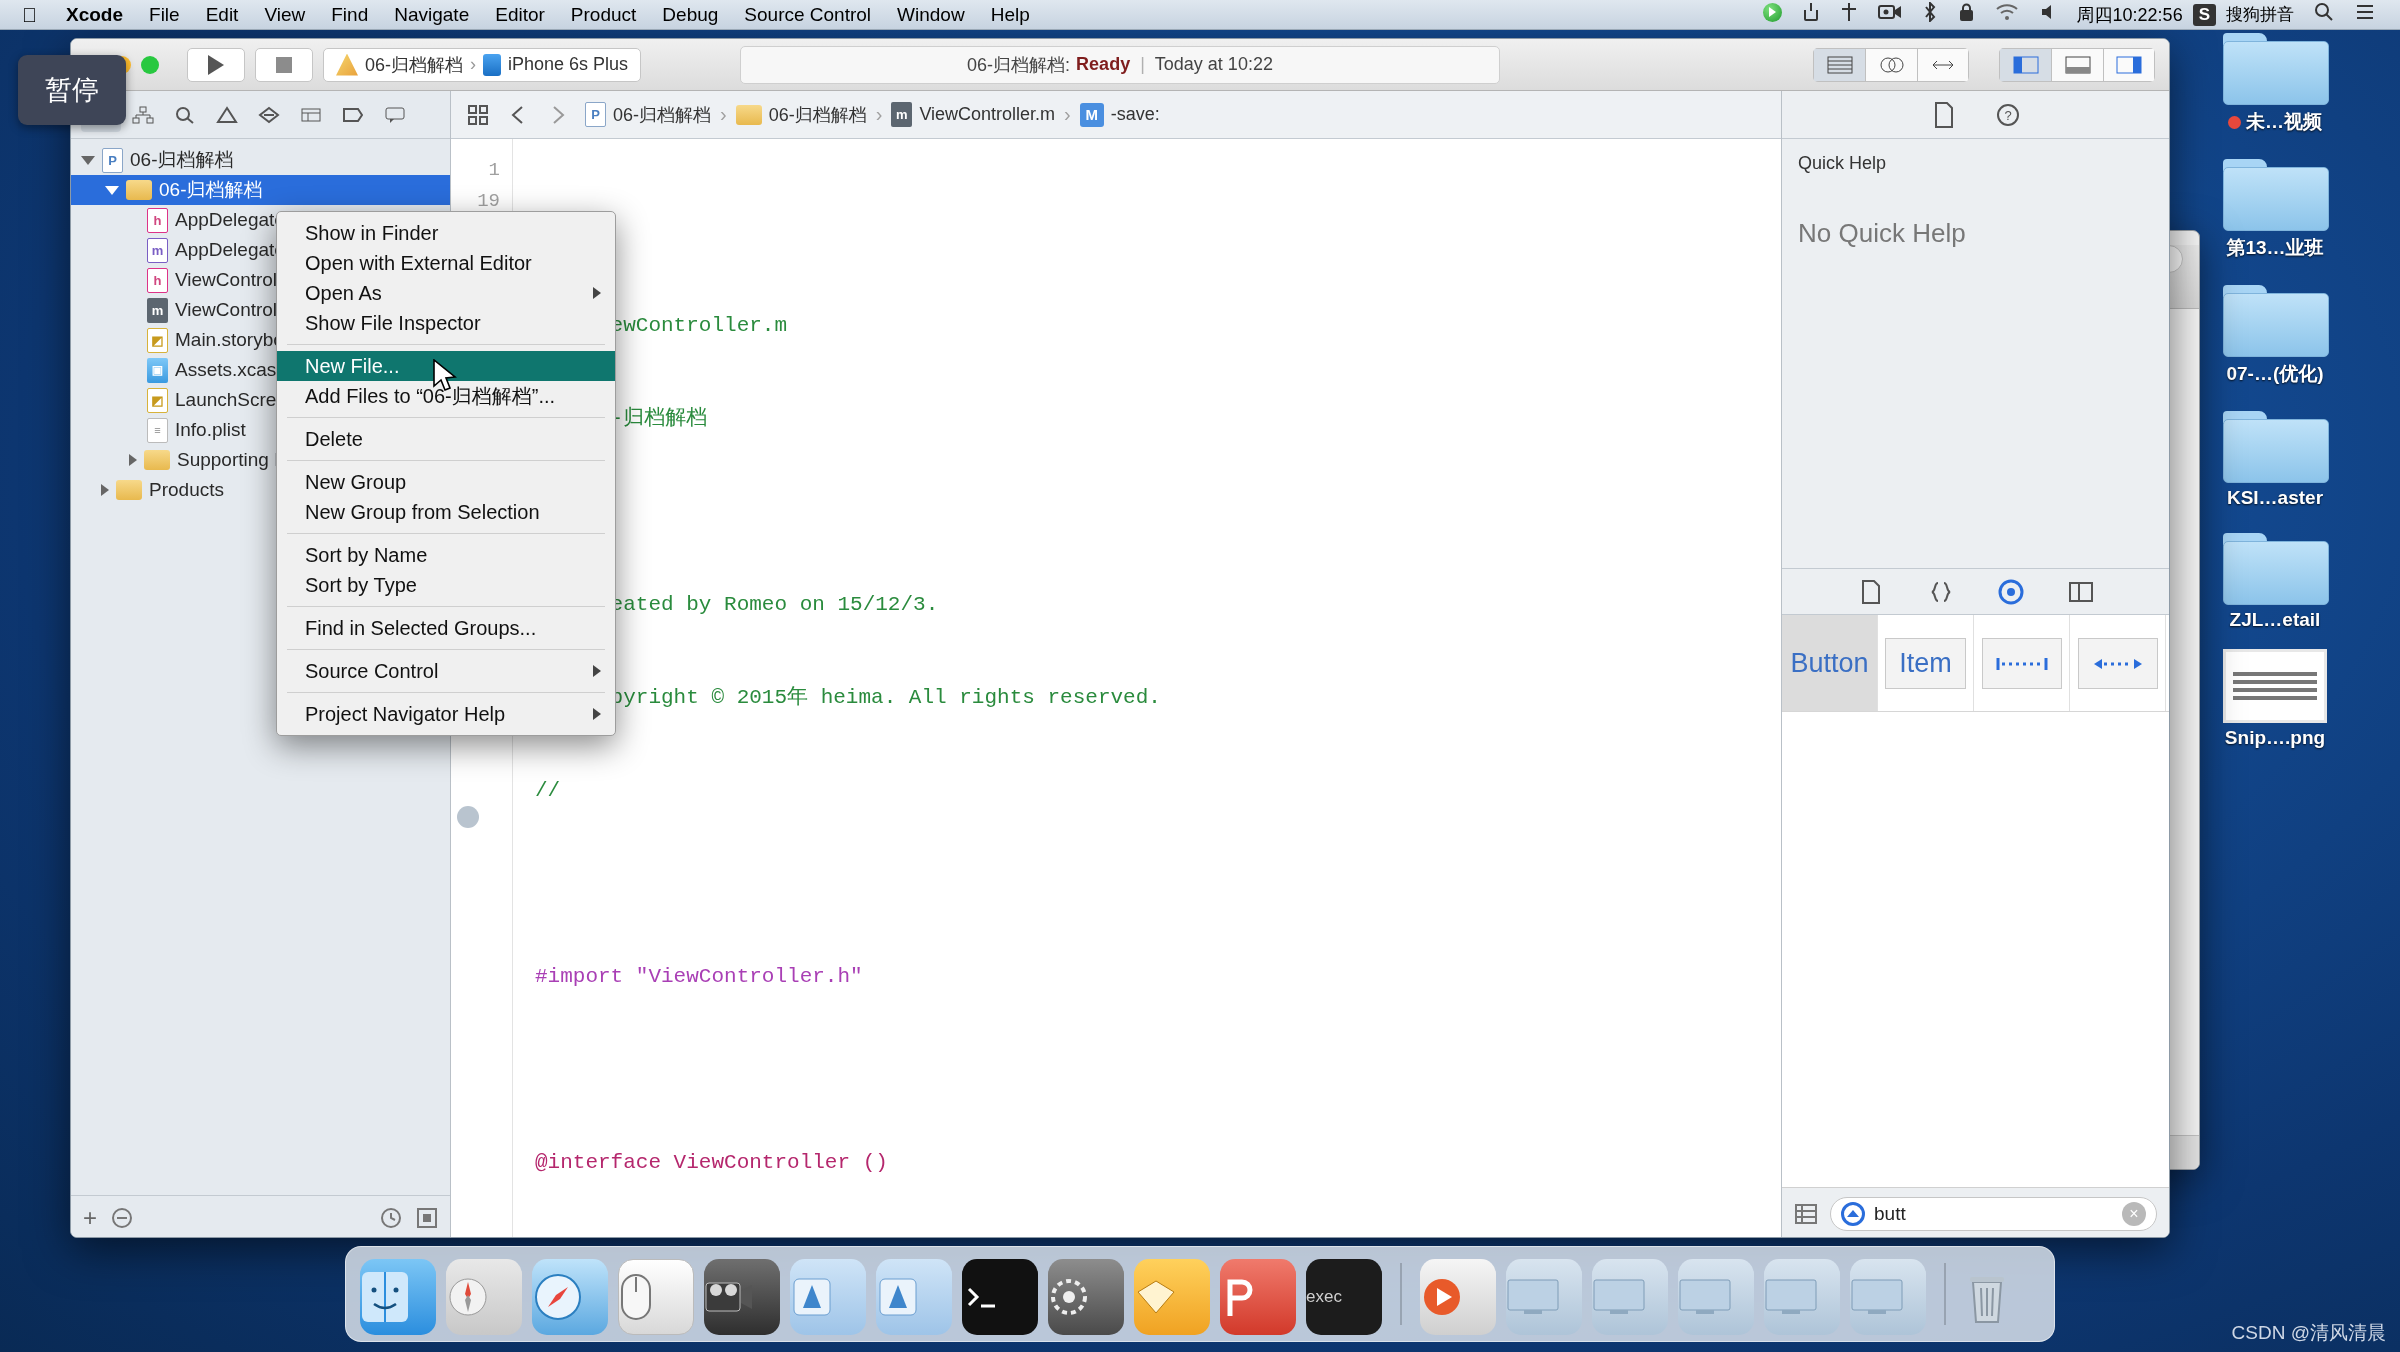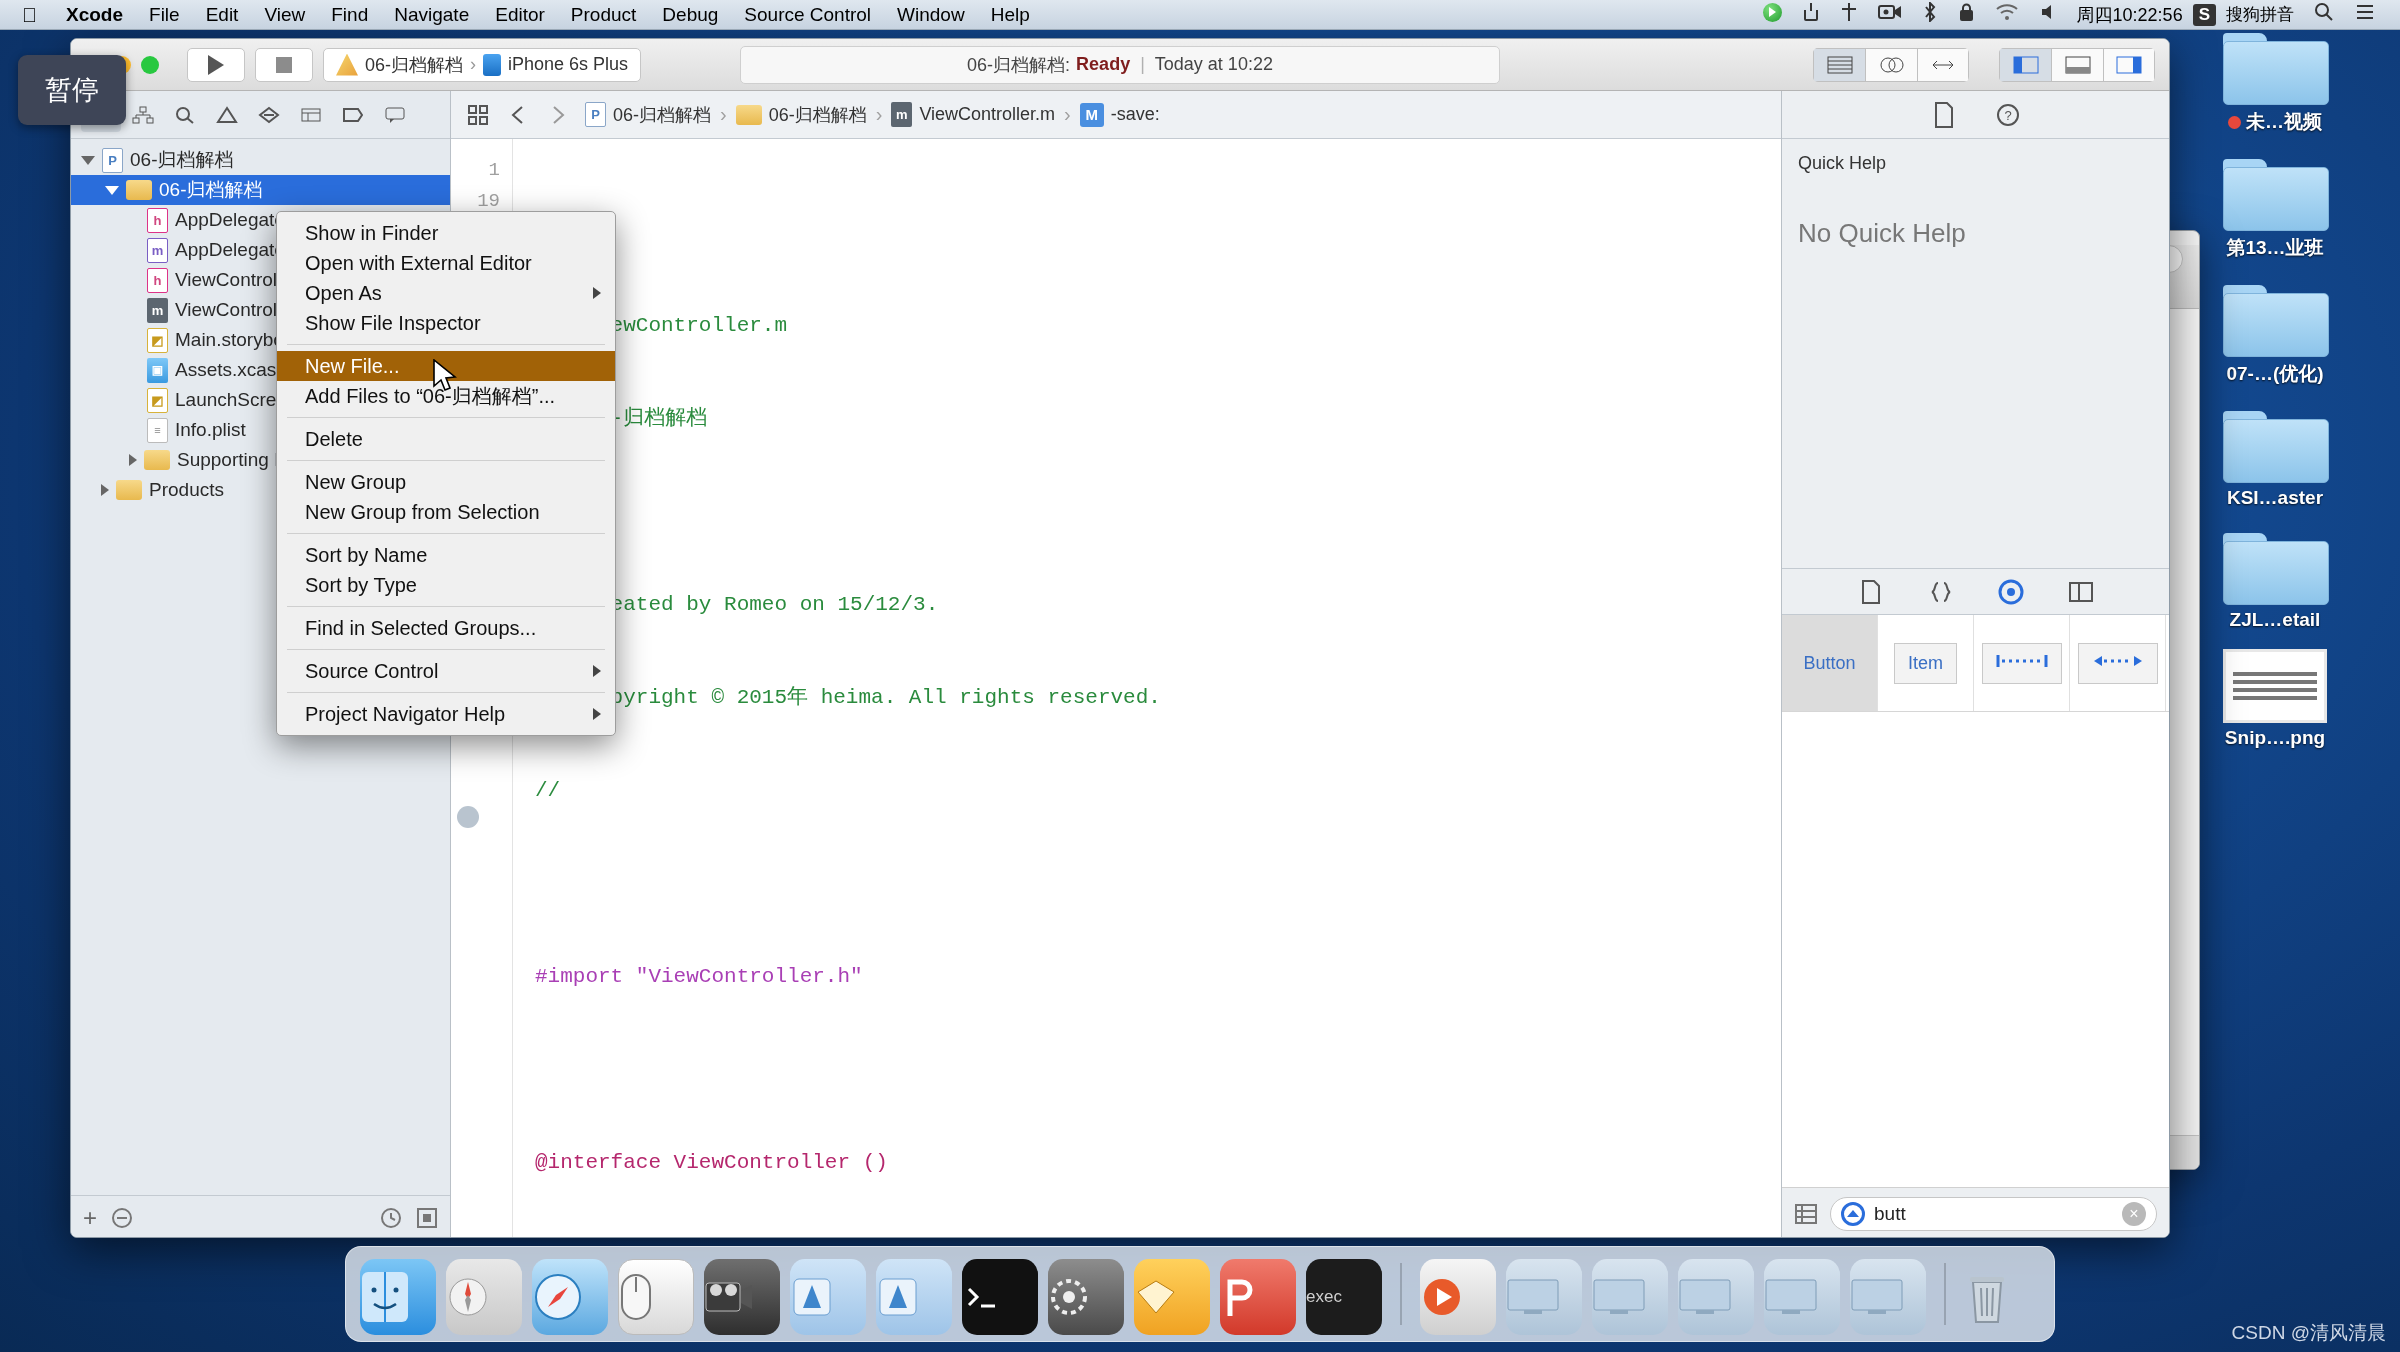--- a/index.html
+++ b/index.html
@@ -185,21 +185,21 @@
   #quickhelp{flex:none;height:430px;background:#eceff2;padding:14px 16px;border-bottom:1px solid #c3cad1;}
   .qh-title{font-size:18px;color:#333;margin-bottom:44px;}
   .qh-none{text-align:left;font-size:26px;color:#777;}
   #lib-tabs{height:46px;display:flex;align-items:center;justify-content:center;gap:40px;border-bottom:1px solid #c3cad1;background:#eceff2;}
   .libtab{width:30px;height:28px;display:flex;align-items:center;justify-content:center;color:#555;}
   .libtab.on{color:#2a6ddb;}
   #lib-items{display:flex;background:#fff;border-bottom:1px solid #d6d6d6;}
   .libcell{width:96px;height:96px;display:flex;align-items:center;justify-content:center;
            border-right:1px solid #e0e0e0;background:#fff;}
   .libcell.sel{background:#dcdcdc;}
-  .libbox{border:1px solid #c9c9c9;background:#f3f3f3;padding:9px 13px;font-size:18px;color:#3a6fc4;}
+  .libbox{border:1px solid #c9c9c9;background:#f3f3f3;padding:9px 13px;font-size:27px;color:#3a6fc4;}
   .libbox.plain{border:none;background:transparent;}
   #lib-blank{flex:1;background:#fff;}
   #lib-search{
     height:52px;background:#eceff2;border-top:1px solid #d0d0d0;
     display:flex;align-items:center;padding:0 12px;gap:12px;
   }
   .srch{
     flex:1;height:34px;background:#fff;border:1px solid #c6c6c6;border-radius:17px;
     display:flex;align-items:center;padding:0 10px;gap:9px;font-size:19px;color:#222;
   }
@@ -210,21 +210,21 @@
           display:flex;align-items:center;justify-content:center;font-size:16px;}
 
   
   #ctxmenu{
     position:absolute; left:205px; top:172px; width:340px;
     background:#f0f0f0; border:1px solid #9d9d9d; border-radius:5px;
     box-shadow:0 10px 32px rgba(0,0,0,.45); z-index:90; padding:6px 0;
     font-size:20px; color:#111;
   }
   .cmi{height:30px;display:flex;align-items:center;padding:0 14px 0 28px;white-space:nowrap;}
-  .cmi.hi{background:#a16207;color:#fff;}
+  .cmi.hi{background:#0f766e;color:#fff;}
   .cmi .arr{margin-left:auto;width:0;height:0;border-left:8px solid #444;border-top:6px solid transparent;border-bottom:6px solid transparent;}
   .cmsep{height:1px;background:#cfcfcf;margin:6px 10px;}
 
   
   #cursor{position:absolute;left:362px;top:320px;z-index:95;}
 
   
   #tooltip{
     position:absolute; left:18px; top:55px; width:108px; height:70px;
     background:#3e4557; border-radius:9px; color:#fff; font-size:27px;

